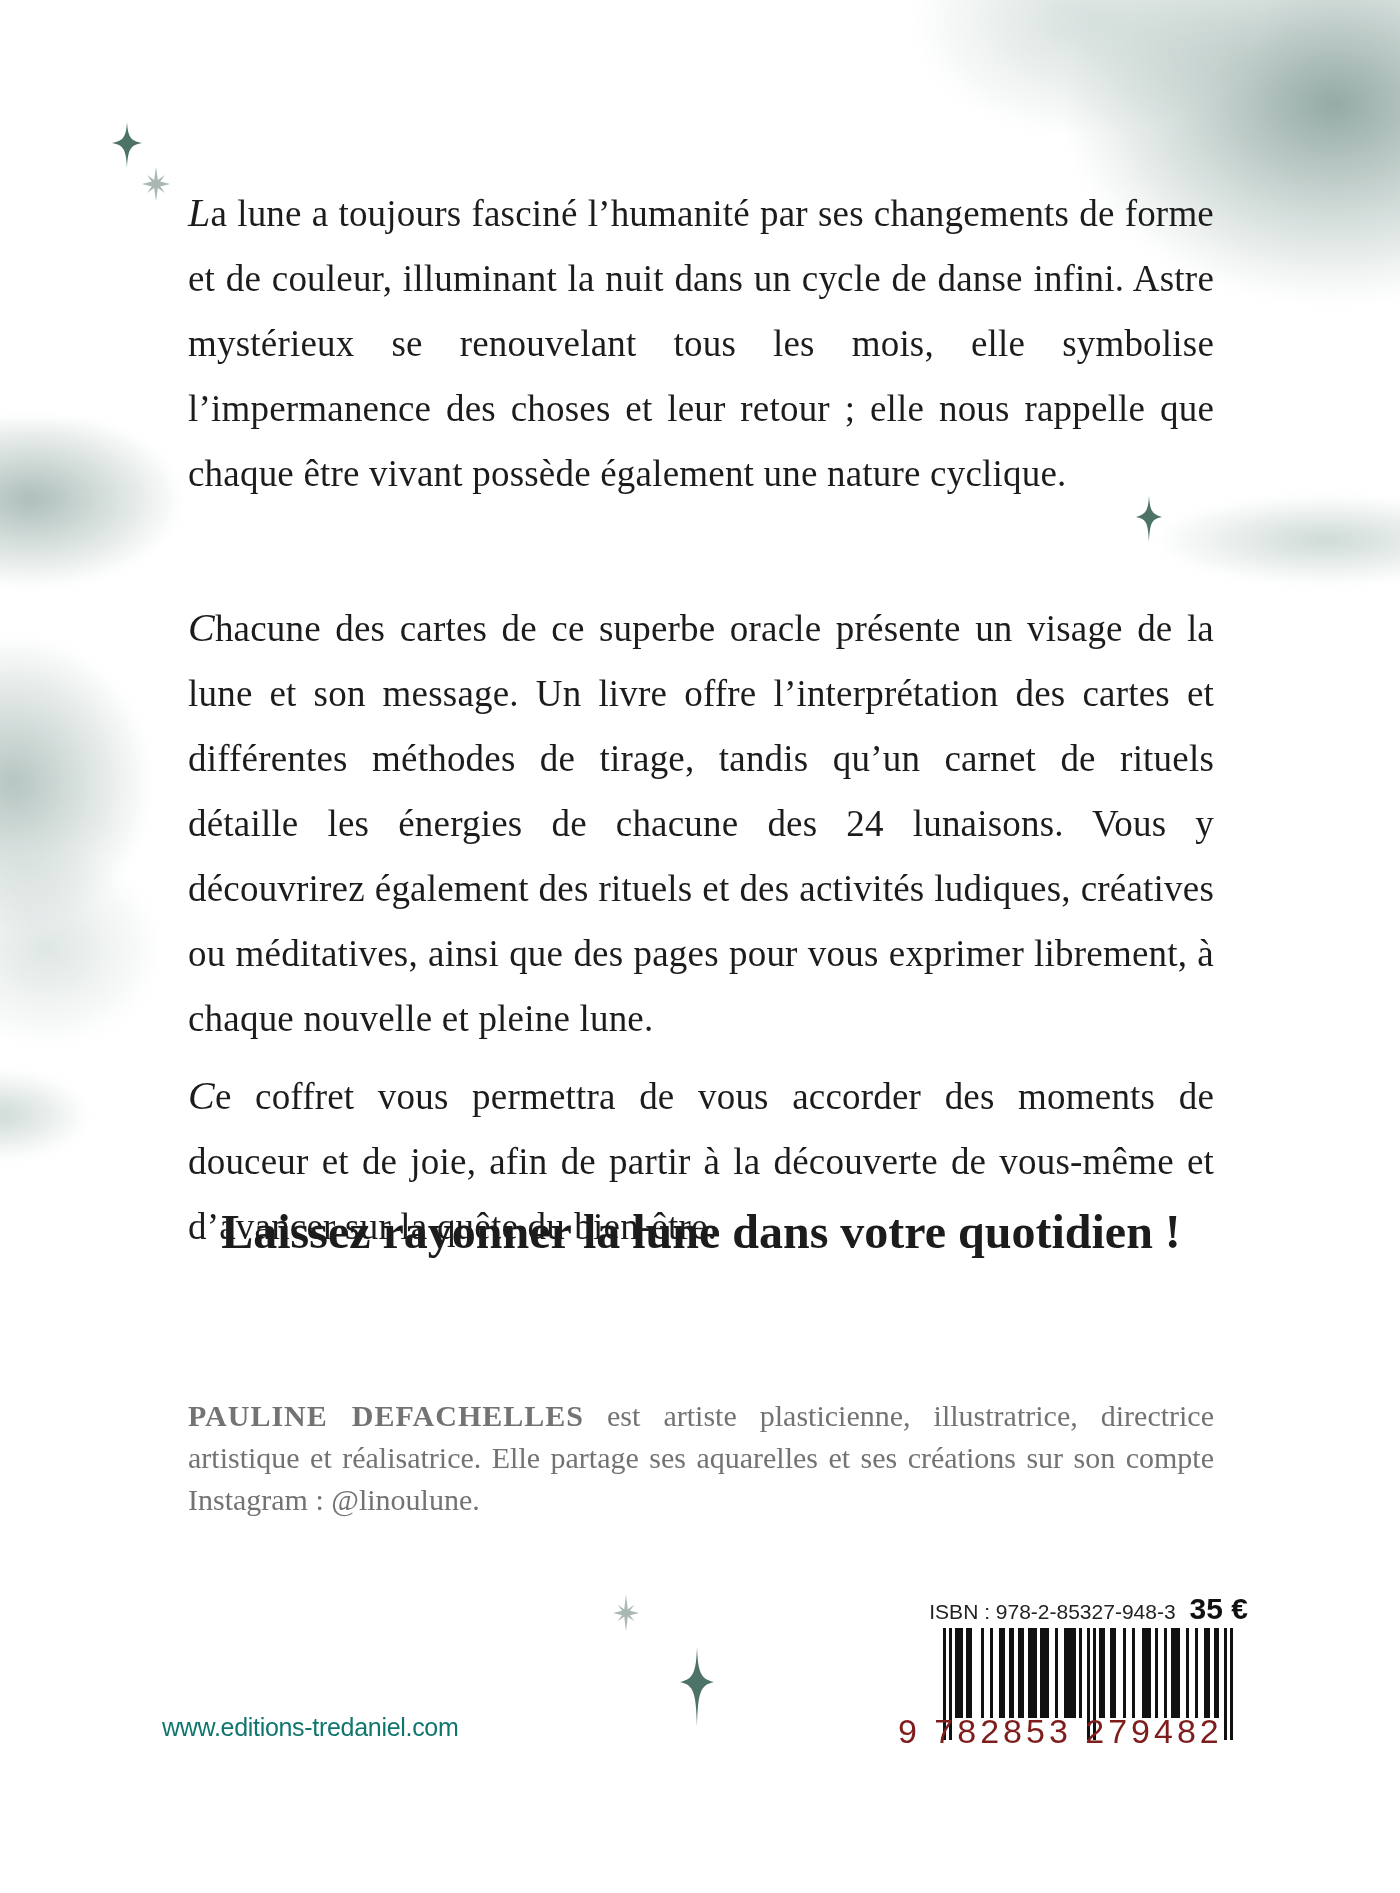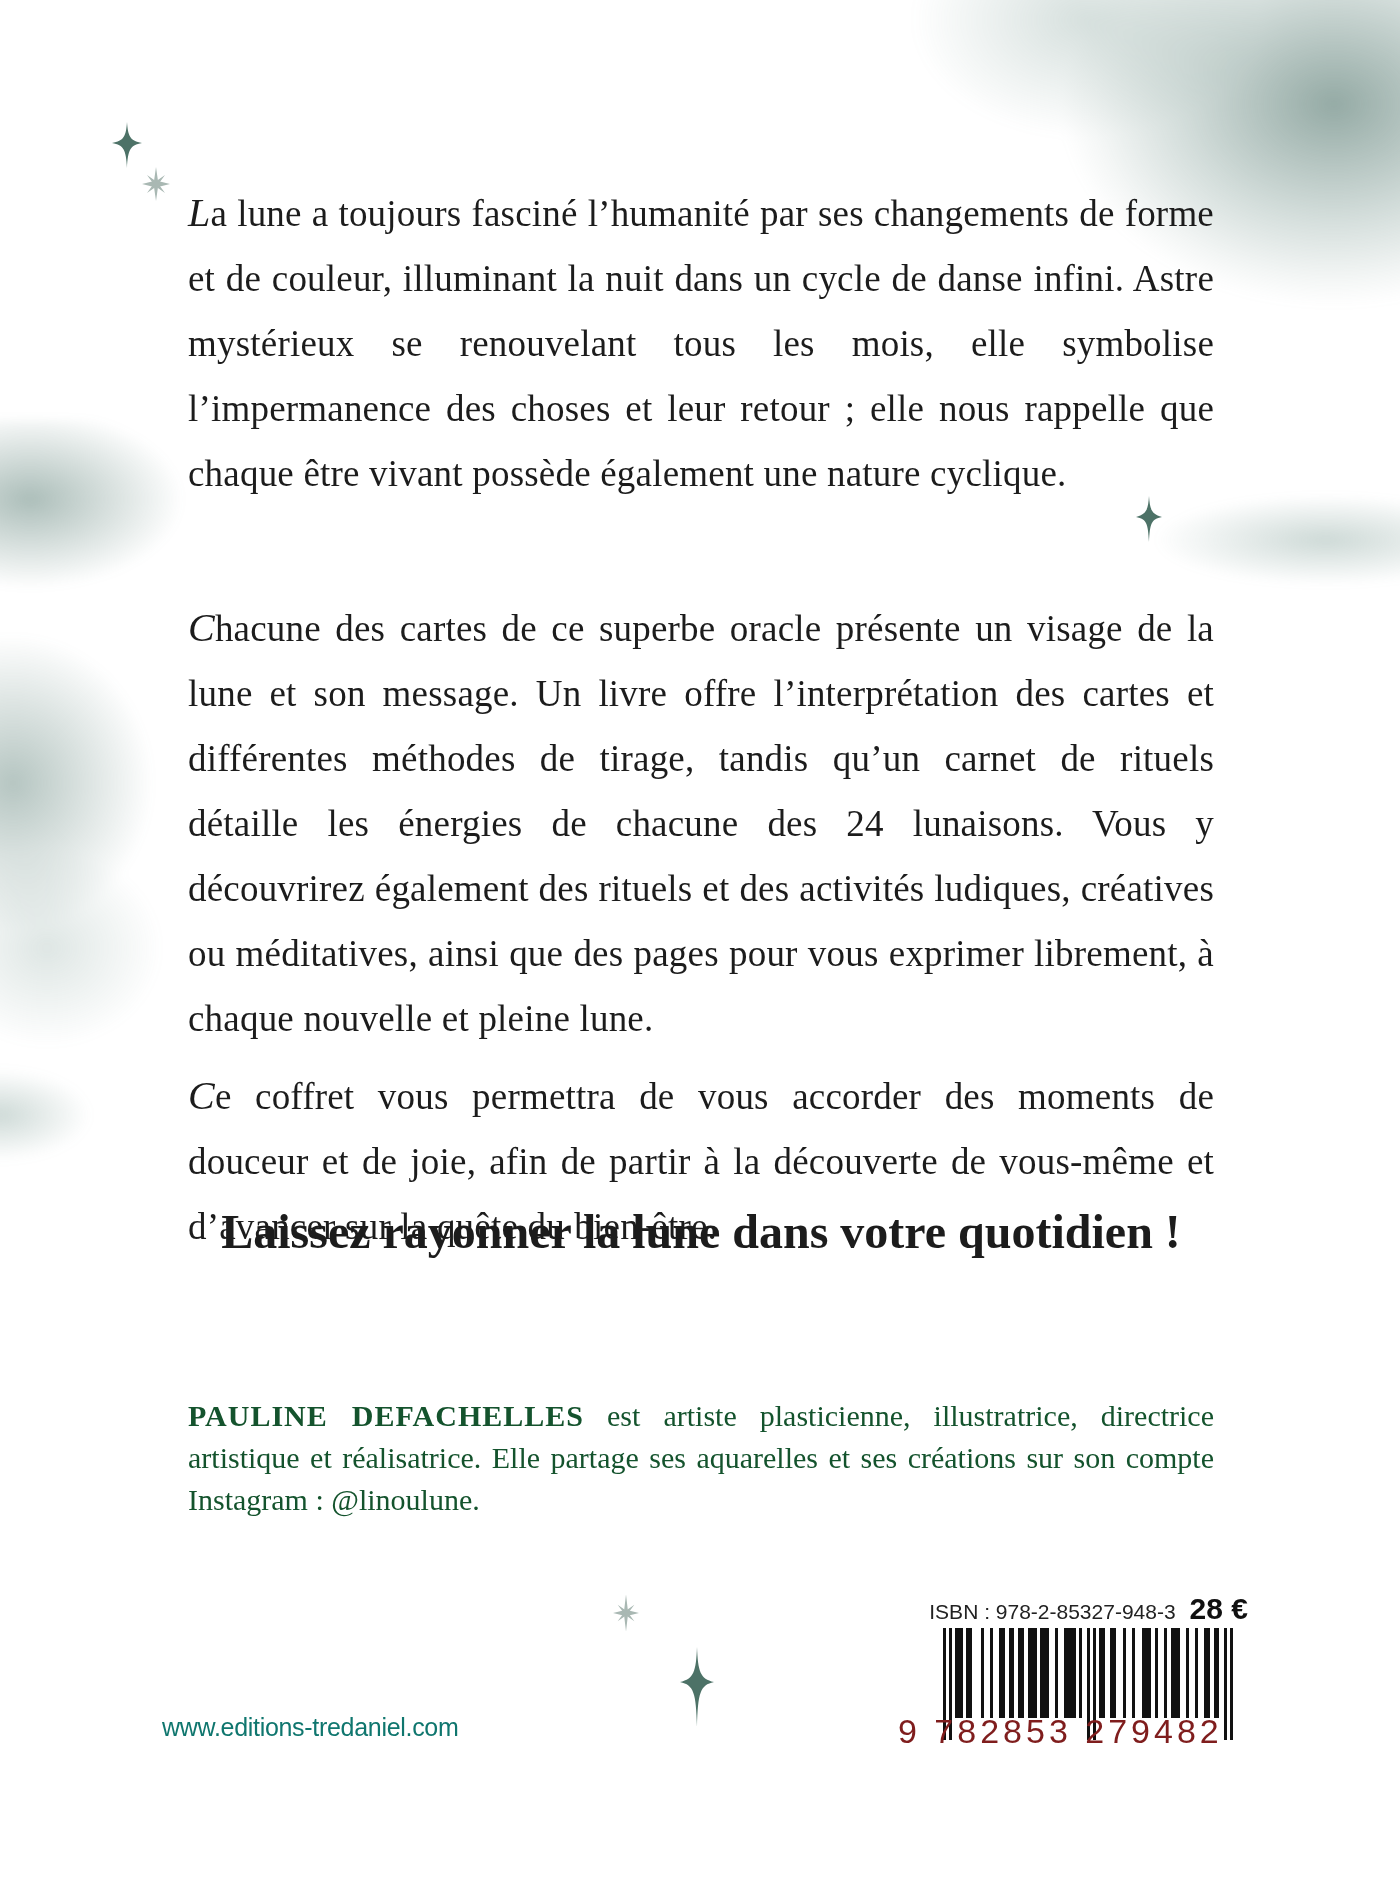--- a/index.html
+++ b/index.html
@@ -50,21 +50,21 @@
   .p3 { top: 1063px; }
   .dropcap { font-size: 40px; font-style: italic; }
 
   .tagline {
     position: absolute; left: 188px; width: 1026px; top: 1204px;
     text-align: center; font-size: 48px; font-weight: bold; line-height: 55px;
   }
 
   .bio {
     position: absolute; left: 188px; width: 1026px; top: 1395px;
-    font-size: 30px; line-height: 42px; color: #14532d;
+    font-size: 30px; line-height: 42px; color: #737373;
     text-align: justify; text-align-last: left;
   }
   .bio .author { font-variant: small-caps; letter-spacing: 1px; font-weight: bold; }
 
   .url {
     position: absolute; left: 162px; top: 1713px;
     font-family: "Liberation Sans", "DejaVu Sans", sans-serif;
     font-size: 25px; color: #0f766e; letter-spacing: -0.3px;
   }
 
@@ -127,21 +127,21 @@
 
 <div class="tagline">Laissez rayonner la lune dans votre quotidien !</div>
 
 <div class="bio"><span class="author">PAULINE DEFACHELLES</span><span> est artiste plasticienne, illustratrice, directrice artistique et réalisatrice. Elle partage ses aquarelles et ses créations sur son compte Instagram : @linoulune.</span></div>
 
 <div class="url">www.editions-tredaniel.com</div>
 
 <div class="barcode-box">
   <div class="isbn-line">
     <span class="isbn-text">ISBN : 978-2-85327-948-3</span>
-    <span class="price">28 €</span>
+    <span class="price">35 €</span>
   </div>
   <svg class="bars" viewBox="0 0 330 112" preserveAspectRatio="none">
     <g fill="#111">
       <rect x="25" y="0" width="3" height="112"></rect>
       <rect x="31" y="0" width="3" height="112"></rect>
       <rect x="37" y="0" width="8" height="90"></rect>
       <rect x="48" y="0" width="6" height="90"></rect>
       <rect x="63" y="0" width="3" height="90"></rect>
       <rect x="72" y="0" width="3" height="90"></rect>
       <rect x="81" y="0" width="6" height="90"></rect>

